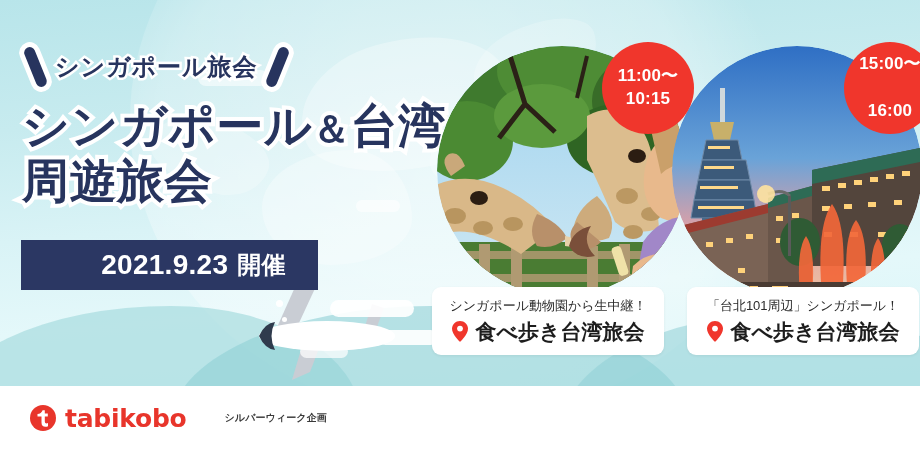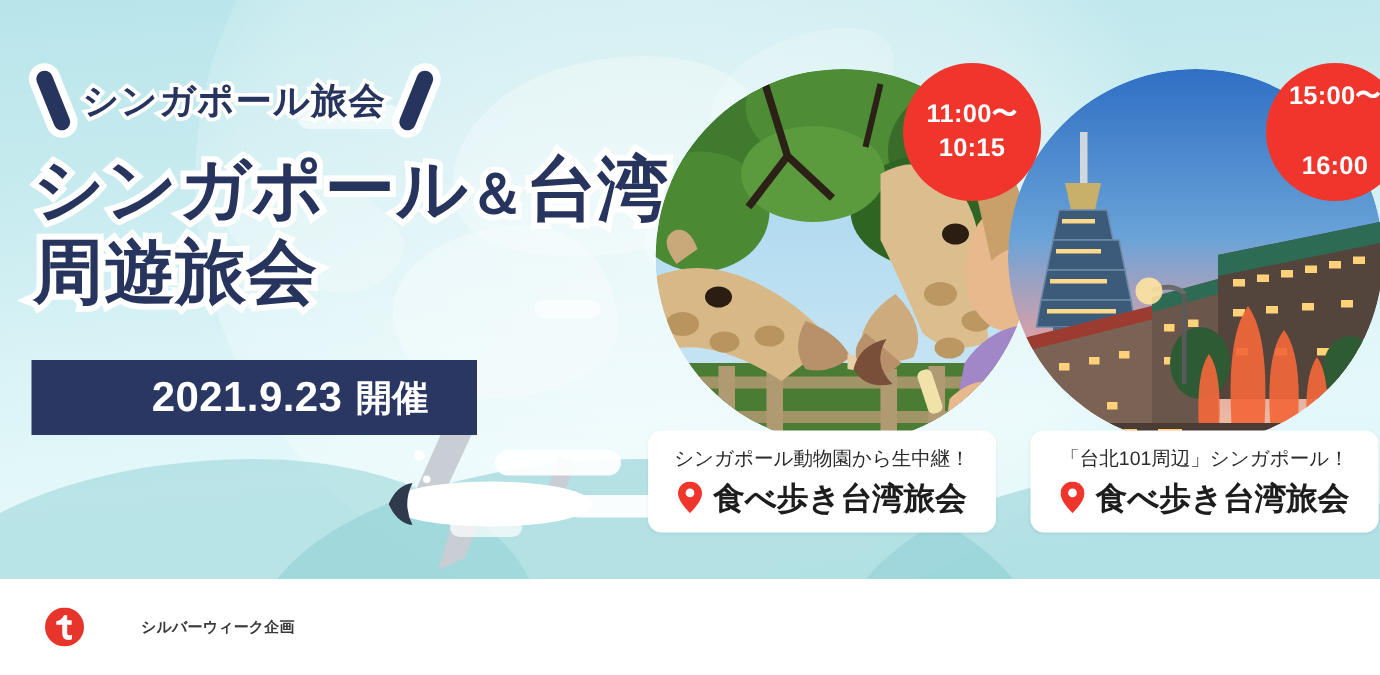--- a/index.html
+++ b/index.html
@@ -435,17 +435,18 @@
     </div>
 
   </div>
 
   <div class="footer">
     <div class="logo-wrap">
       <svg class="logo-mark" viewBox="0 0 26 26">
         <circle cx="13" cy="13" r="13" fill="#e8352b"></circle>
         <path d="M14.8 5.2 l0 3.3 l3.0 0 l0 3.0 l-3.0 0 l0 5.1 q0 1.9 1.7 1.9 q0.8 0 1.5 -0.4 l0 3.1 q-1.1 0.5 -2.5 0.5 q-4.0 0 -4.0 -4.3 l0 -5.9 l-4.0 0 l0 -2.4 q3.8 -0.6 5.1 -3.9 Z" fill="#ffffff"></path>
       </svg>
+      <span class="logo-word">tabikobo</span>
     </div>
     <span class="footer-note">シルバーウィーク企画</span>
   </div>
 
 </div>
 
 </body></html>

